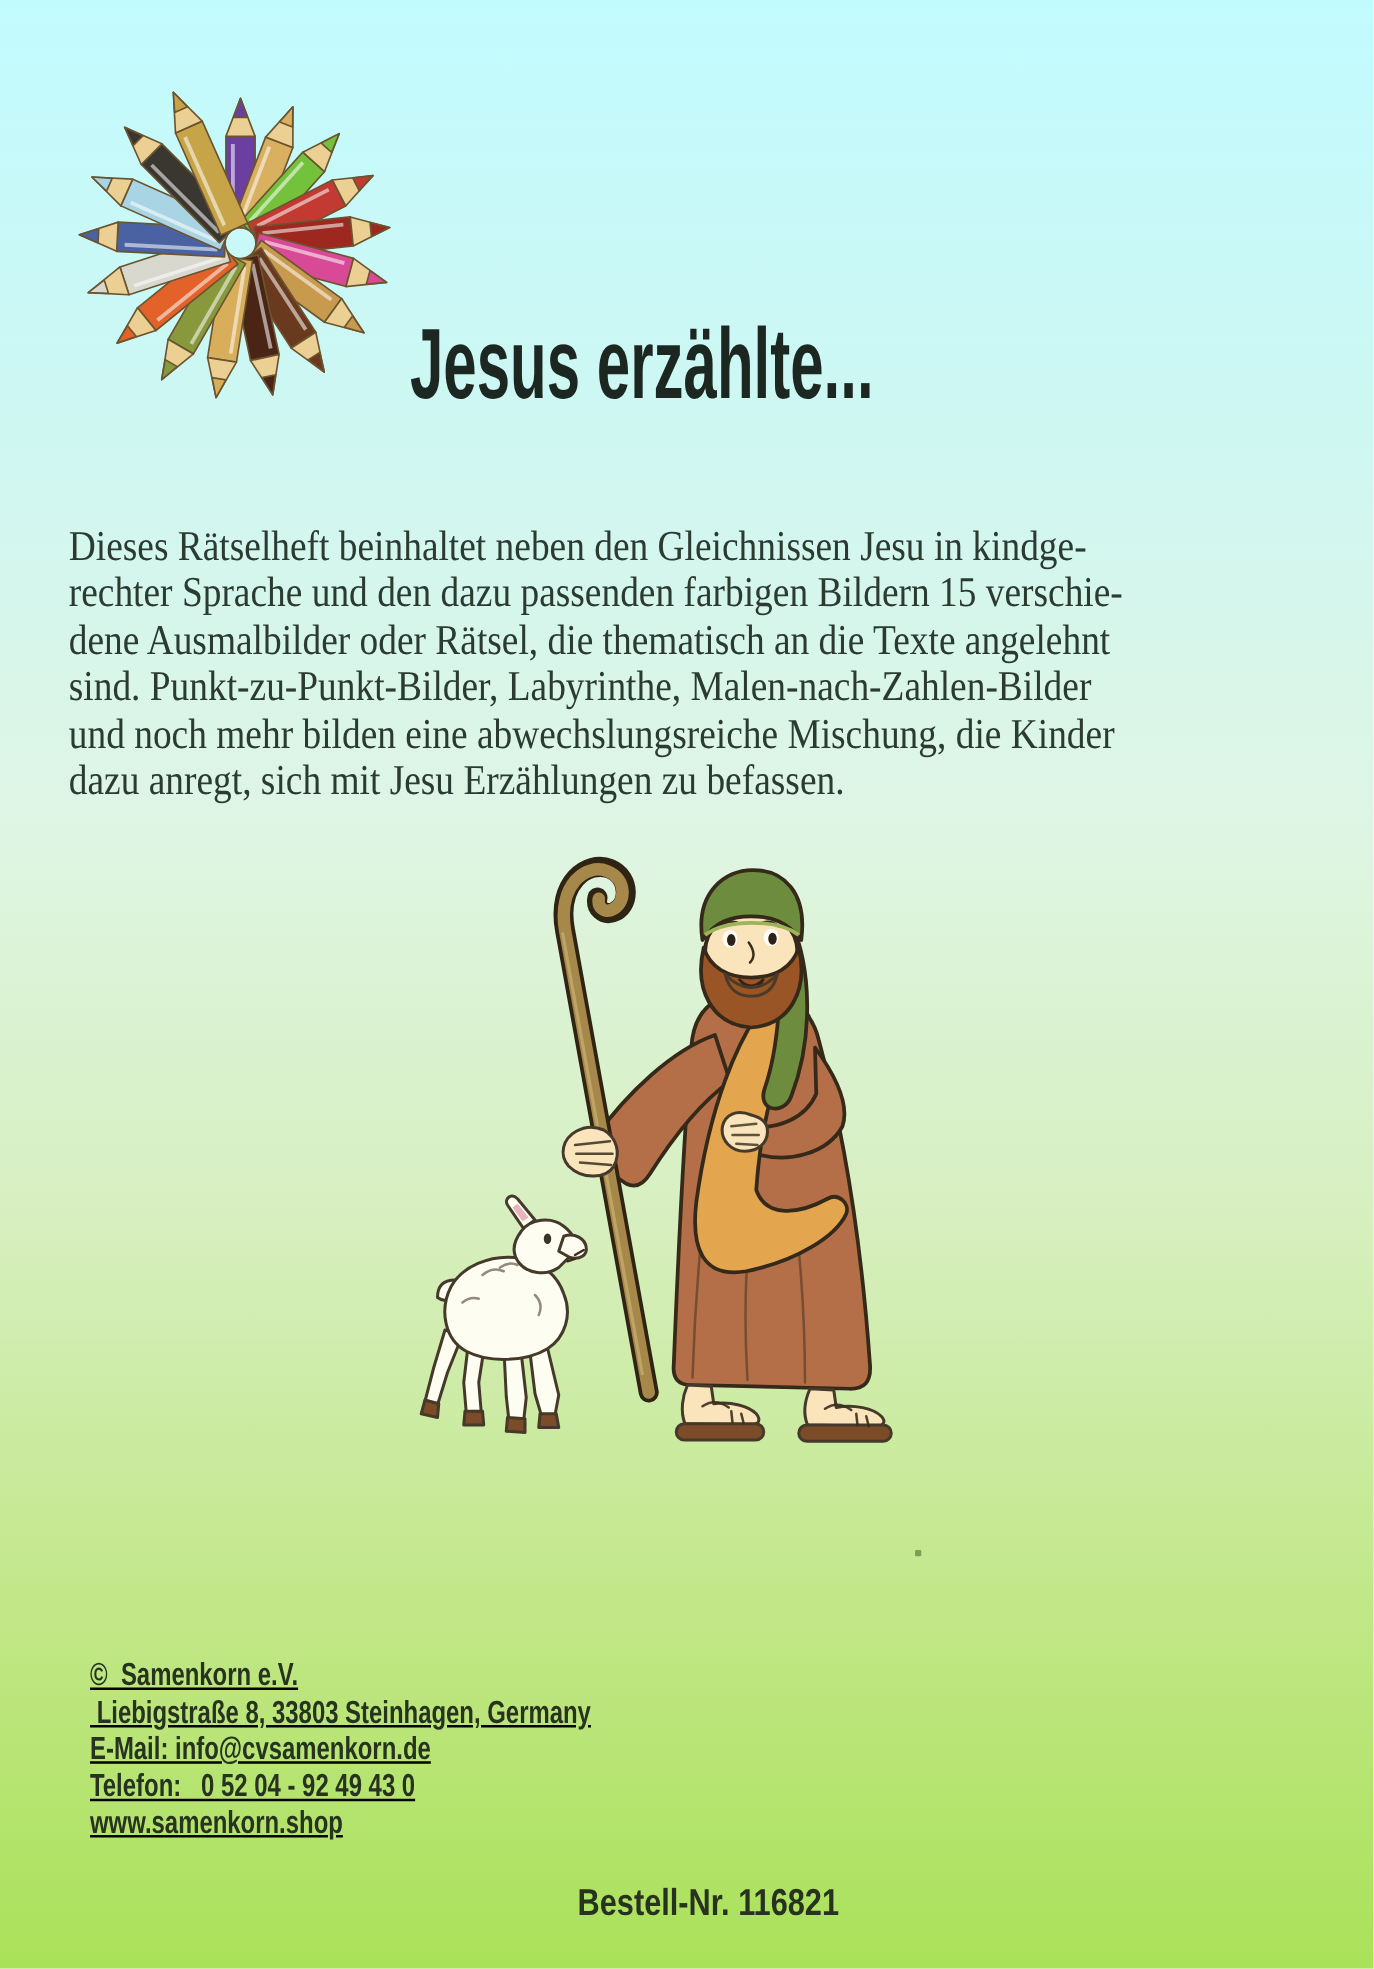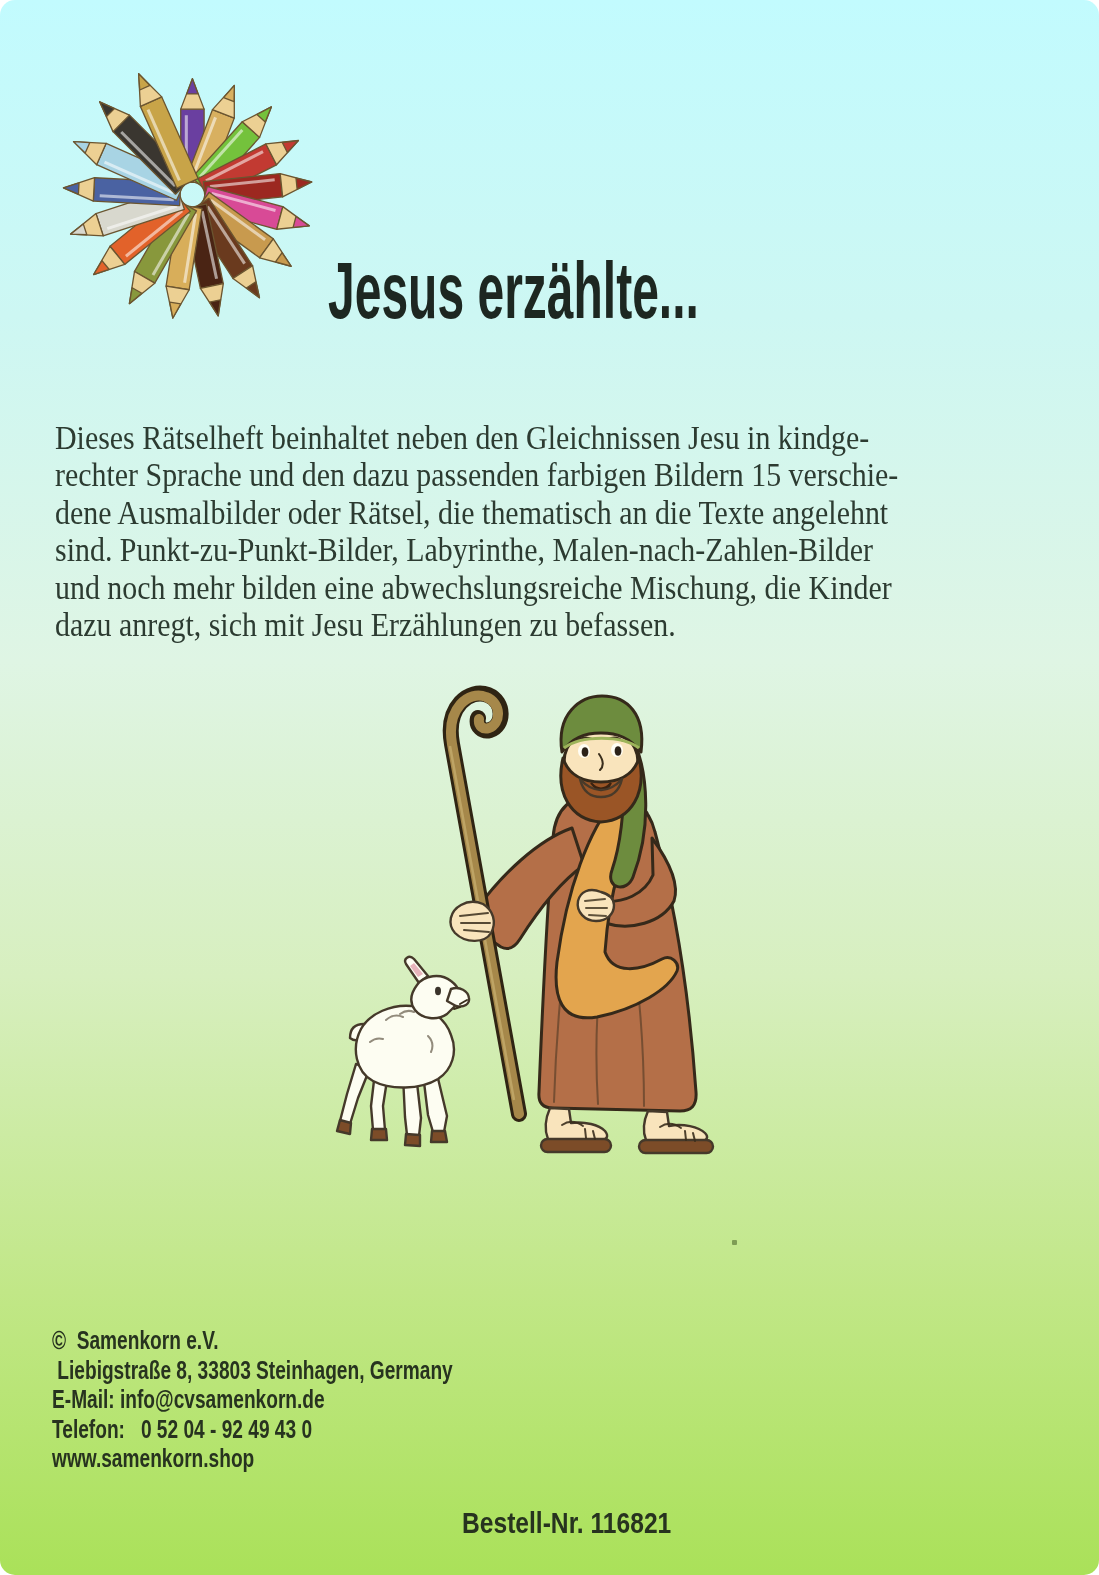--- a/index.html
+++ b/index.html
@@ -9,21 +9,20 @@
   }
   .page {
     position: relative; width: 1099px; height: 1575px;
     background: linear-gradient(to bottom,
       var(--background-top, #c2fbfe) 0%,
       #cdf7f3 20%,
       #dff5e4 42%,
       #d7efbf 62%,
       #c1e787 82%,
       var(--background-bottom, #aae159) 100%);
-    border-radius: 15px;
   }
 
   
   .pencils { position: absolute; left: 50px; top: 40px; width: 295px; height: 305px; }
 
   
   .title {
     position: absolute; left: 328px; top: 251px; margin: 0;
     font-family: "Liberation Sans", sans-serif;
     font-size: 80px; font-weight: 700; line-height: 1;
@@ -45,21 +44,21 @@
   
   .figure { position: absolute; left: 300px; top: 680px; width: 450px; height: 500px; }
 
   
   .footer-line {
     white-space: pre;
     color: var(--footer-text, #27331f);
     font-size: 25.5px; line-height: 29.6px; font-weight: 700;
     transform: scaleX(0.75); transform-origin: left top;
   }
-  .footer-left  { position: absolute; left: 52px;  top: 1326px; }
+  .footer-left  { position: absolute; left: 72px;  top: 1326px; text-decoration: underline; }
   .footer-right { position: absolute; left: 461px; top: 1331px; }
   .order {
     position: absolute; left: 462px; top: 1506px;
     color: var(--footer-text, #27331f);
     font-size: 30px; font-weight: 700; white-space: pre;
     transform: scaleX(0.82); transform-origin: left top;
   }
 
   .speck { position: absolute; left: 732px; top: 1240px; width: 5px; height: 5px;
            background: #6d8a46; border-radius: 1px; opacity: .8; }

